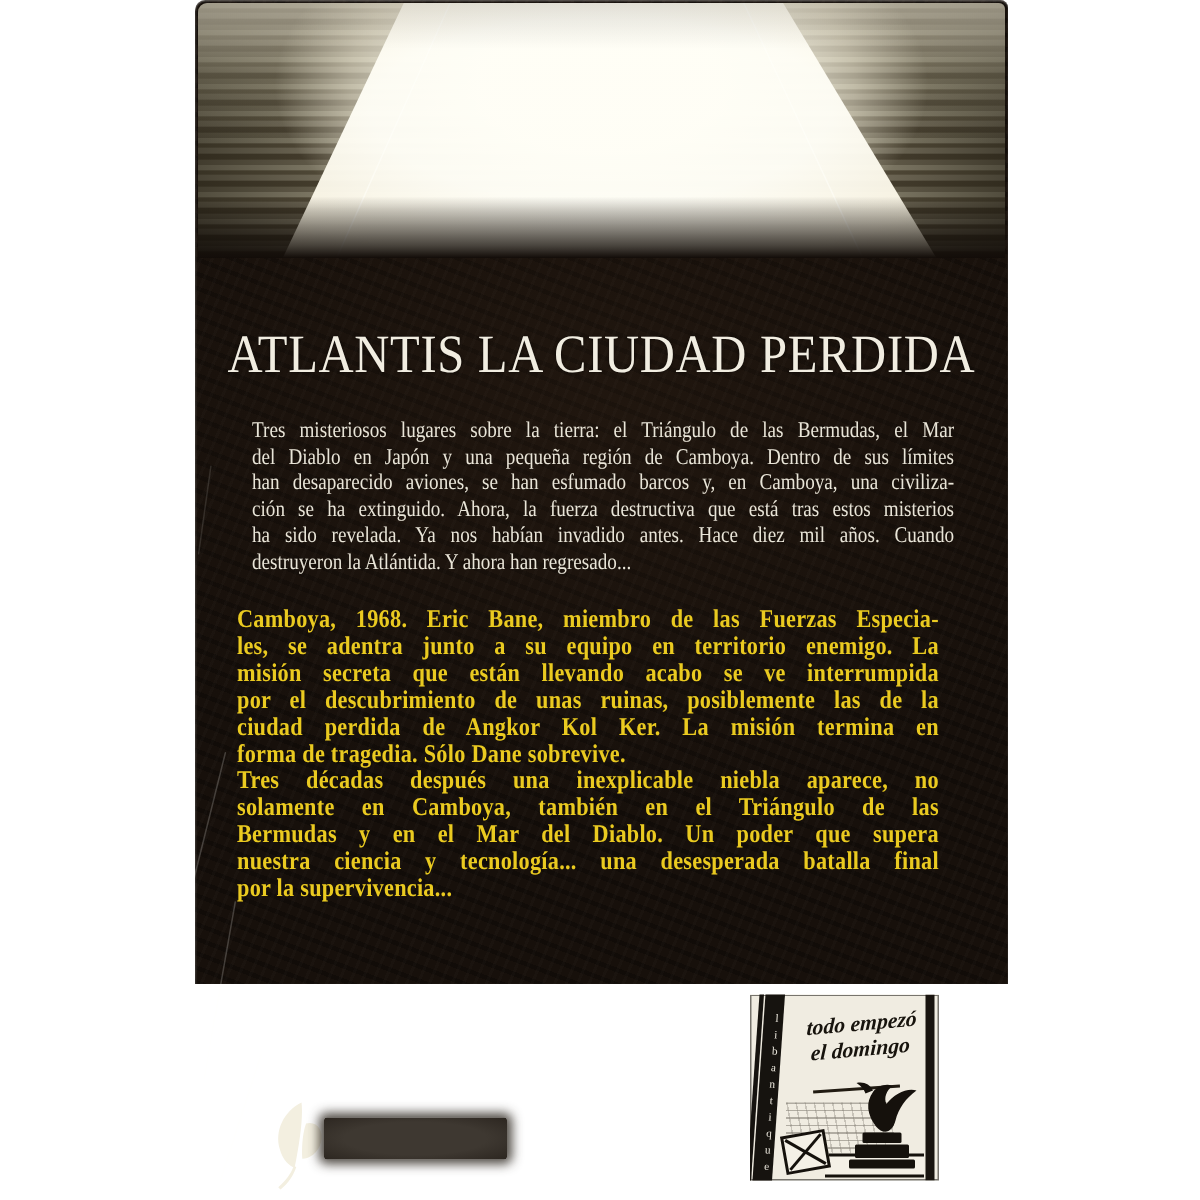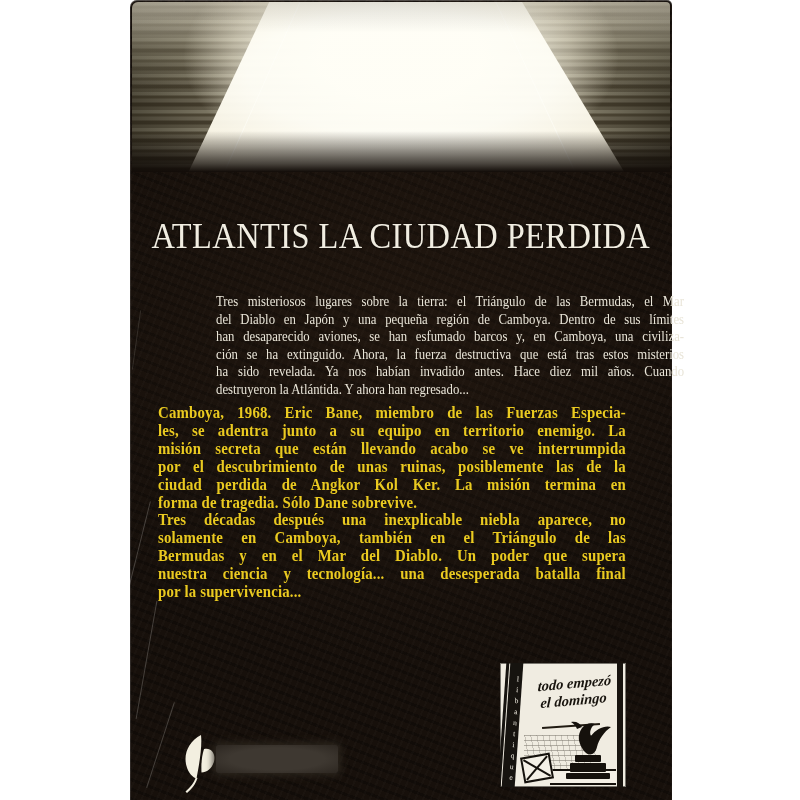--- a/index.html
+++ b/index.html
@@ -3,21 +3,21 @@
 <meta charset="utf-8">
 <style>
   html,body{margin:0;padding:0;}
   body{
     width:800px;height:800px;position:relative;overflow:hidden;
     background:#ffffff;
     font-family:"Liberation Serif", serif;
   }
   
   .cover{
-    position:absolute;left:130px;top:0;width:542px;height:800px;
+    position:absolute;left:130px;top:0;width:542px;height:656px;
     background:
       radial-gradient(ellipse 90% 55% at 50% 42%, rgba(70,48,30,0.20), transparent 75%),
       repeating-linear-gradient(113deg, rgba(255,255,250,0.015) 0 2px, transparent 2px 7px),
       repeating-linear-gradient(21deg, rgba(0,0,0,0.25) 0 3px, transparent 3px 9px),
       #17100b;
     border-radius:7px 5px 0 0;
     box-shadow:inset 0 1px 1px rgba(255,255,255,0.28), inset 1px 0 1px rgba(255,255,255,0.10);
   }
   
   .hero{
@@ -50,21 +50,21 @@
   }
   
   .title{
     position:absolute;top:214px;left:0;width:602px;
     transform:scaleX(0.9);transform-origin:0 0;
     text-align:center;font-size:36px;line-height:44px;
     color:#f1ede1;letter-spacing:0.5px;
     text-shadow:0 0 2px rgba(0,0,0,0.6);
   }
   
-  .intro{position:absolute;top:293px;left:38px;margin-left:48px;}
+  .intro{position:absolute;top:279px;left:38px;}
   .intro-line{
     width:550px;transform:scaleX(0.851);transform-origin:0 0;
     font-size:15px;line-height:17.6px;color:#e9e5d8;
     text-align:justify;text-align-last:justify;white-space:nowrap;
   }
   .intro-line.last{text-align-last:left;}
   
   .synopsis{position:absolute;top:404px;left:28px;}
   .syn-line{
     width:536px;transform:scaleX(0.873);transform-origin:0 0;

